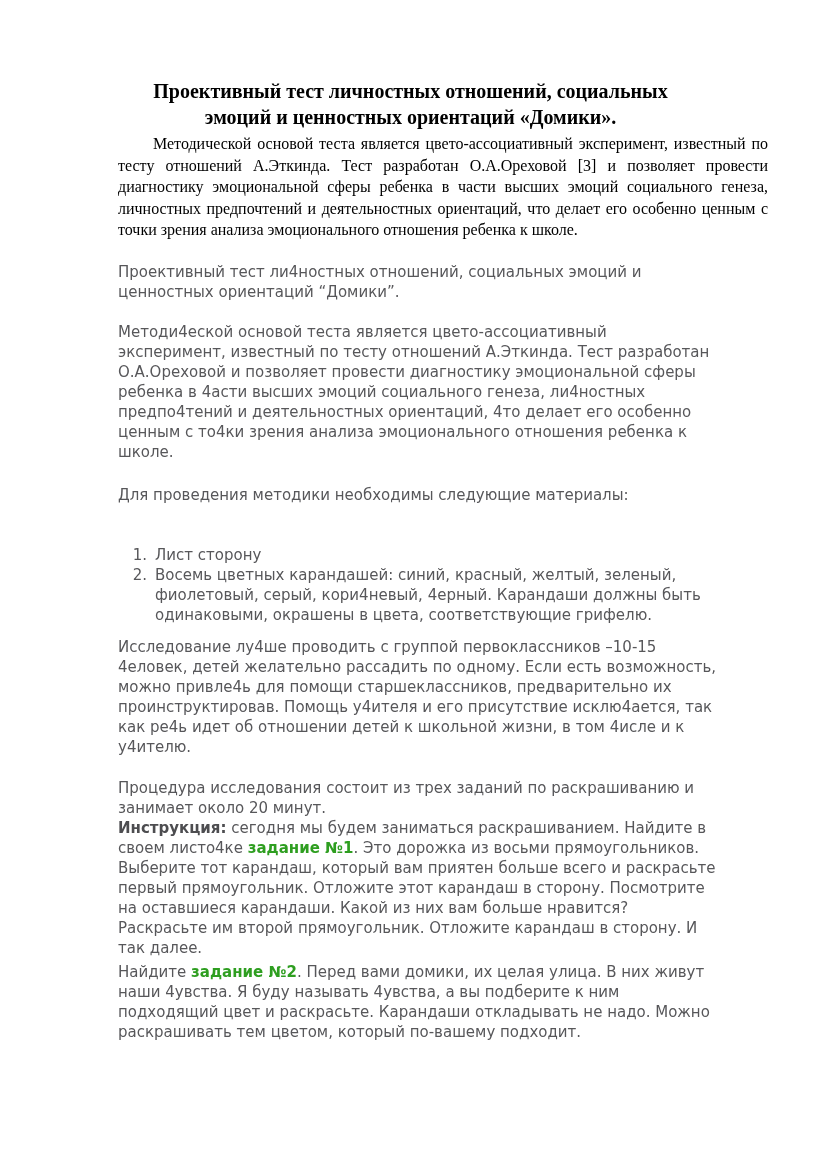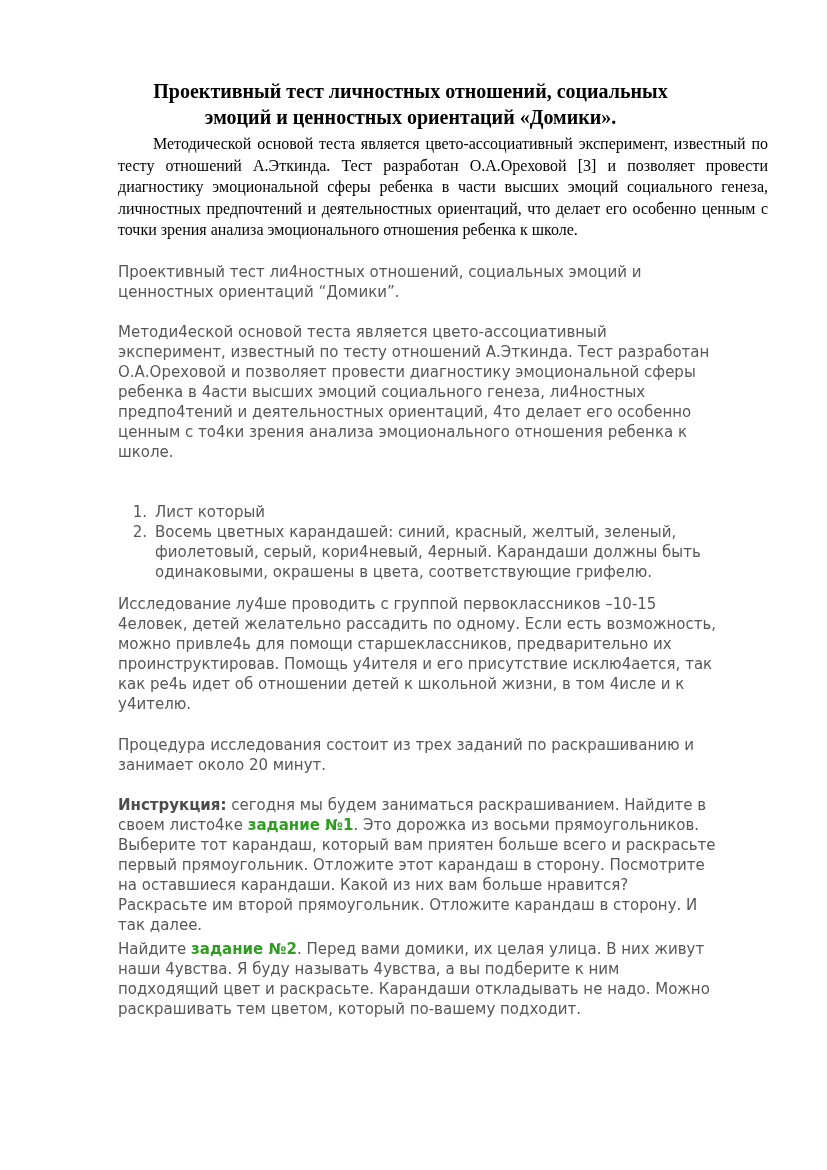--- a/index.html
+++ b/index.html
@@ -53,43 +53,44 @@
   .materials-list { margin-top: 40px; width: 650px; }
   .list-row { display: flex; margin-left: 13px; }
   .list-num {
     flex: 0 0 16px;
     text-align: right;
     margin-right: 8px;
   }
   .list-text { flex: 0 1 612px; }
   .p-research  { margin-top: 12px; }
   .p-procedure { margin-top: 21px; }
-  .p-instruction { margin-top: 20px; }
+  .p-instruction { }
   .p-task2     { margin-top: 4px; }
   .bold-label { font-weight: bold; color: #4d4d50; }
   .task-ref   { font-weight: bold; color: #2e9e20; }
 </style>
 </head>
 <body>
 
 <div class="page">
 
   <h1 class="doc-title">Проективный тест личностных отношений, социальных эмоций и ценностных ориентаций «Домики».</h1>
 
   <p class="serif-para">Методической основой теста является цвето-ассоциативный эксперимент, известный по тесту отношений А.Эткинда. Тест разработан О.А.Ореховой [3] и позволяет провести диагностику эмоциональной сферы ребенка в части высших эмоций социального генеза, личностных предпочтений и деятельностных ориентаций, что делает его особенно ценным с точки зрения анализа эмоционального отношения ребенка к школе.</p>
 
   <p class="sans p-ocr-title">Проективный тест ли4ностных отношений, социальных эмоций и ценностных ориентаций “Домики”.</p>
 
   <p class="sans p-ocr-intro">Методи4еской основой теста является цвето-ассоциативный эксперимент, известный по тесту отношений А.Эткинда. Тест разработан О.А.Ореховой и позволяет провести диагностику эмоциональной сферы ребенка в 4асти высших эмоций социального генеза, ли4ностных предпо4тений и деятельностных ориентаций, 4то делает его особенно ценным с то4ки зрения анализа эмоционального отношения ребенка к школе.</p>
 
+  <p class="sans p-materials">Для проведения методики необходимы следующие материалы:</p>
 
   <div class="sans materials-list">
     <div class="list-row">
       <span class="list-num">1.</span>
-      <span class="list-text">Лист который</span>
+      <span class="list-text">Лист сторону</span>
     </div>
     <div class="list-row">
       <span class="list-num">2.</span>
       <span class="list-text">Восемь цветных карандашей: синий, красный, желтый, зеленый, фиолетовый, серый, кори4невый, 4ерный. Карандаши должны быть одинаковыми, окрашены в цвета, соответствующие грифелю.</span>
     </div>
   </div>
 
   <p class="sans p-research">Исследование лу4ше проводить с группой первоклассников –10-15 4еловек, детей желательно рассадить по одному. Если есть возможность, можно привле4ь для помощи старшеклассников, предварительно их проинструктировав. Помощь у4ителя и его присутствие исклю4ается, так как ре4ь идет об отношении детей к школьной жизни, в том 4исле и к у4ителю.</p>
 
   <p class="sans p-procedure">Процедура исследования состоит из трех заданий по раскрашиванию и занимает около 20 минут.</p>

